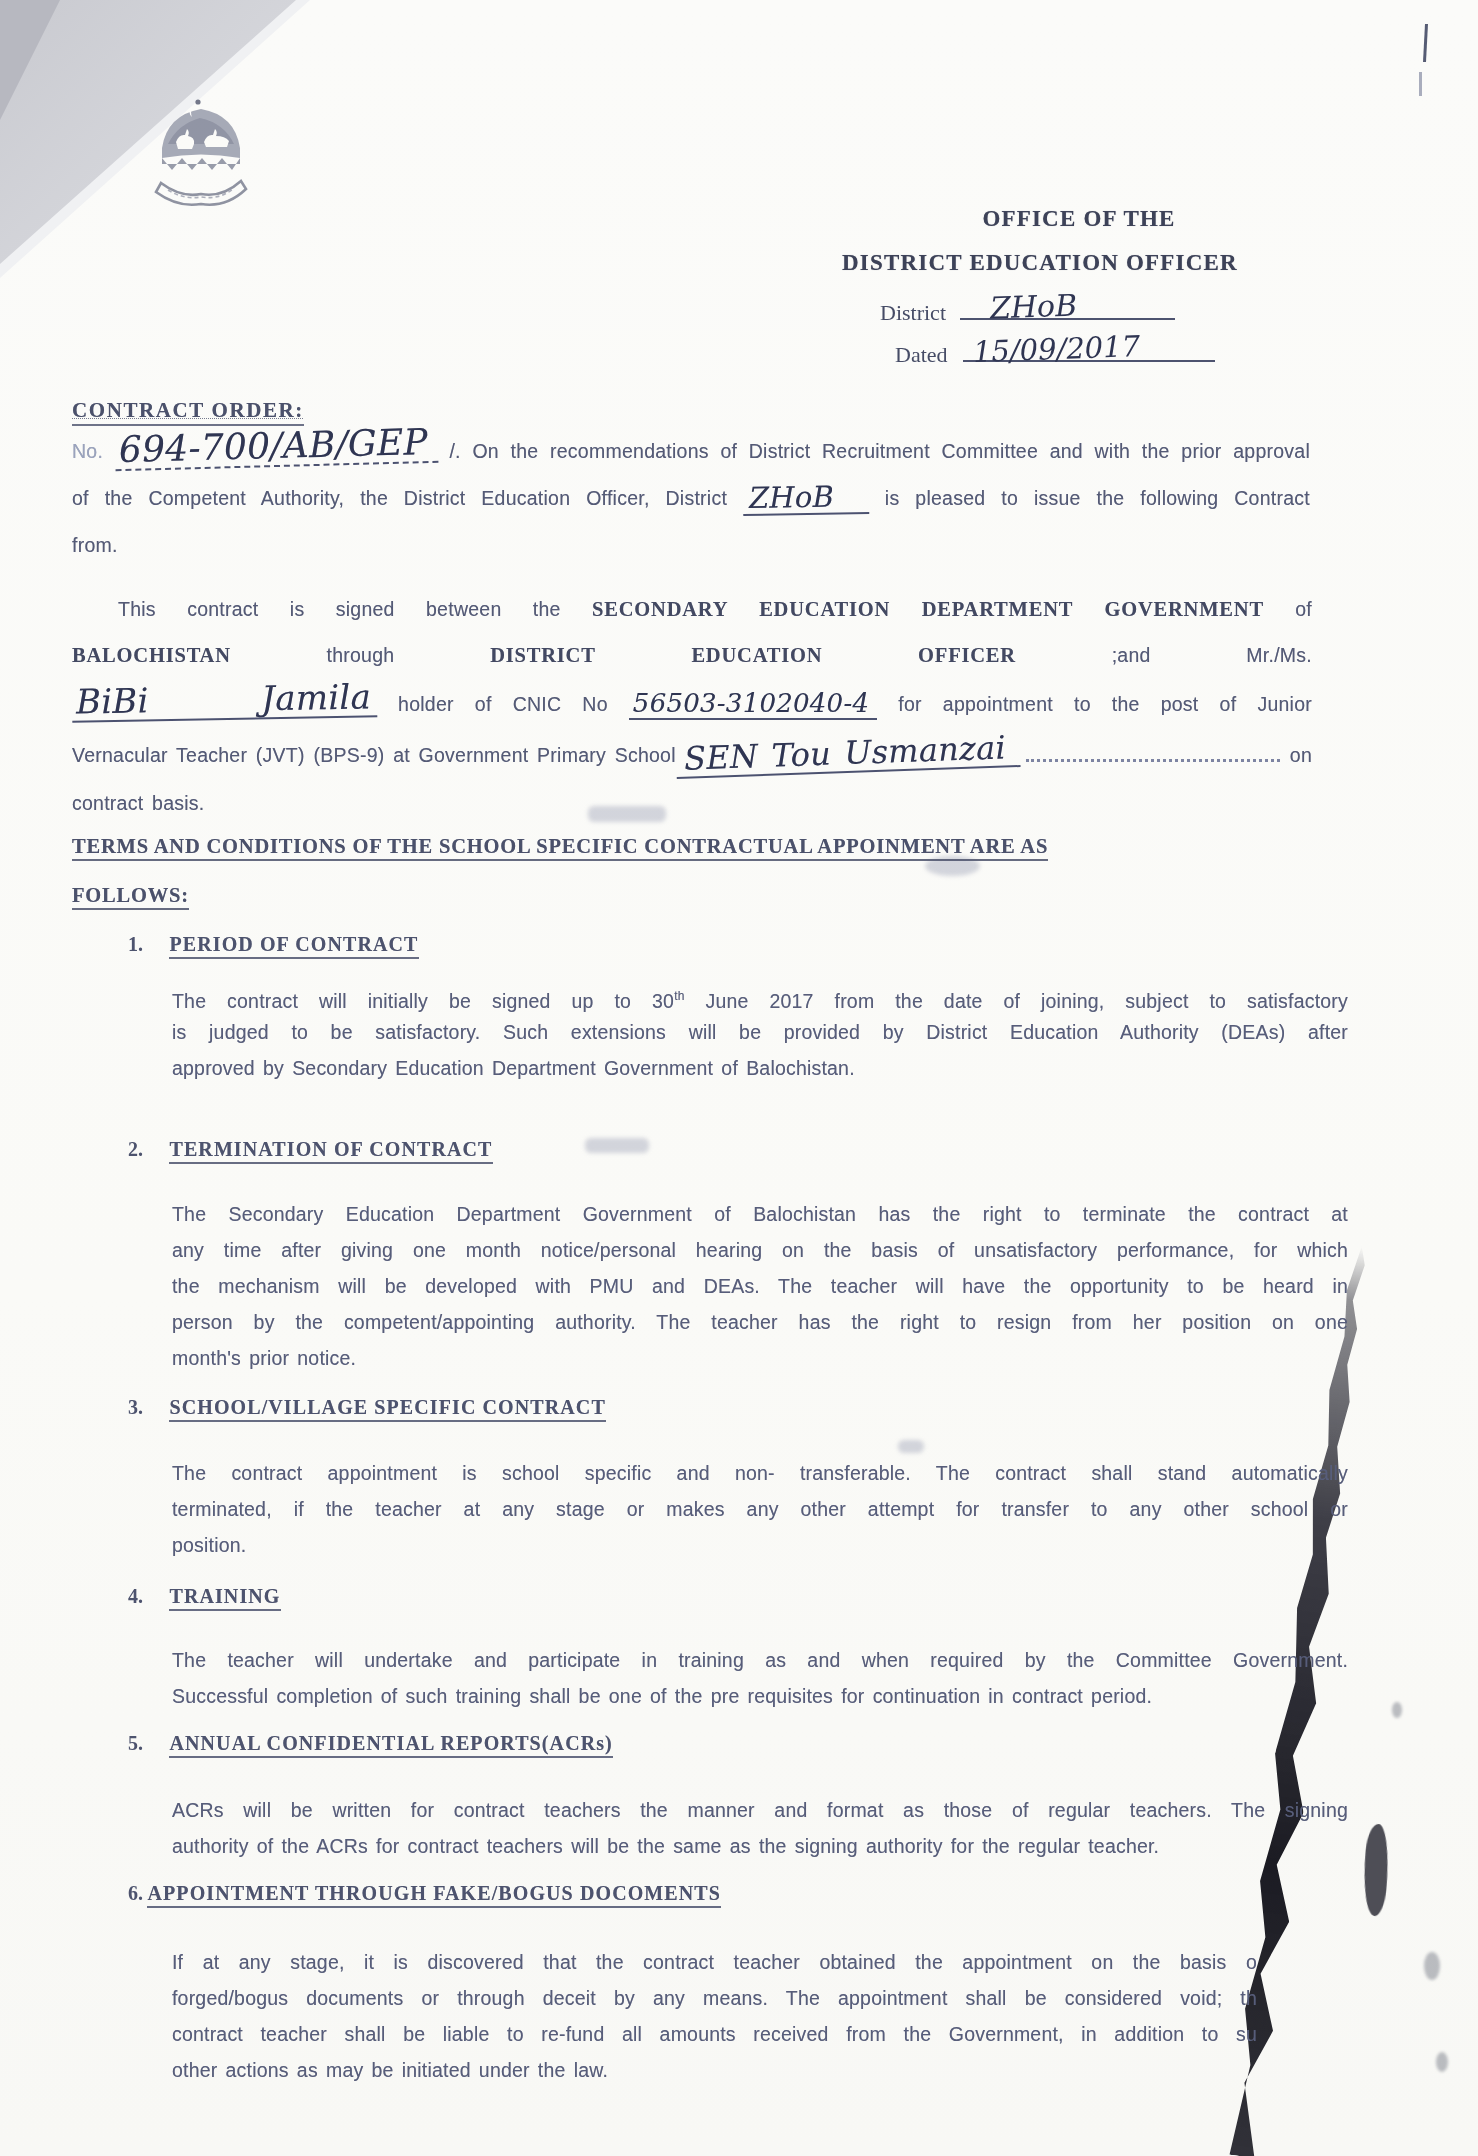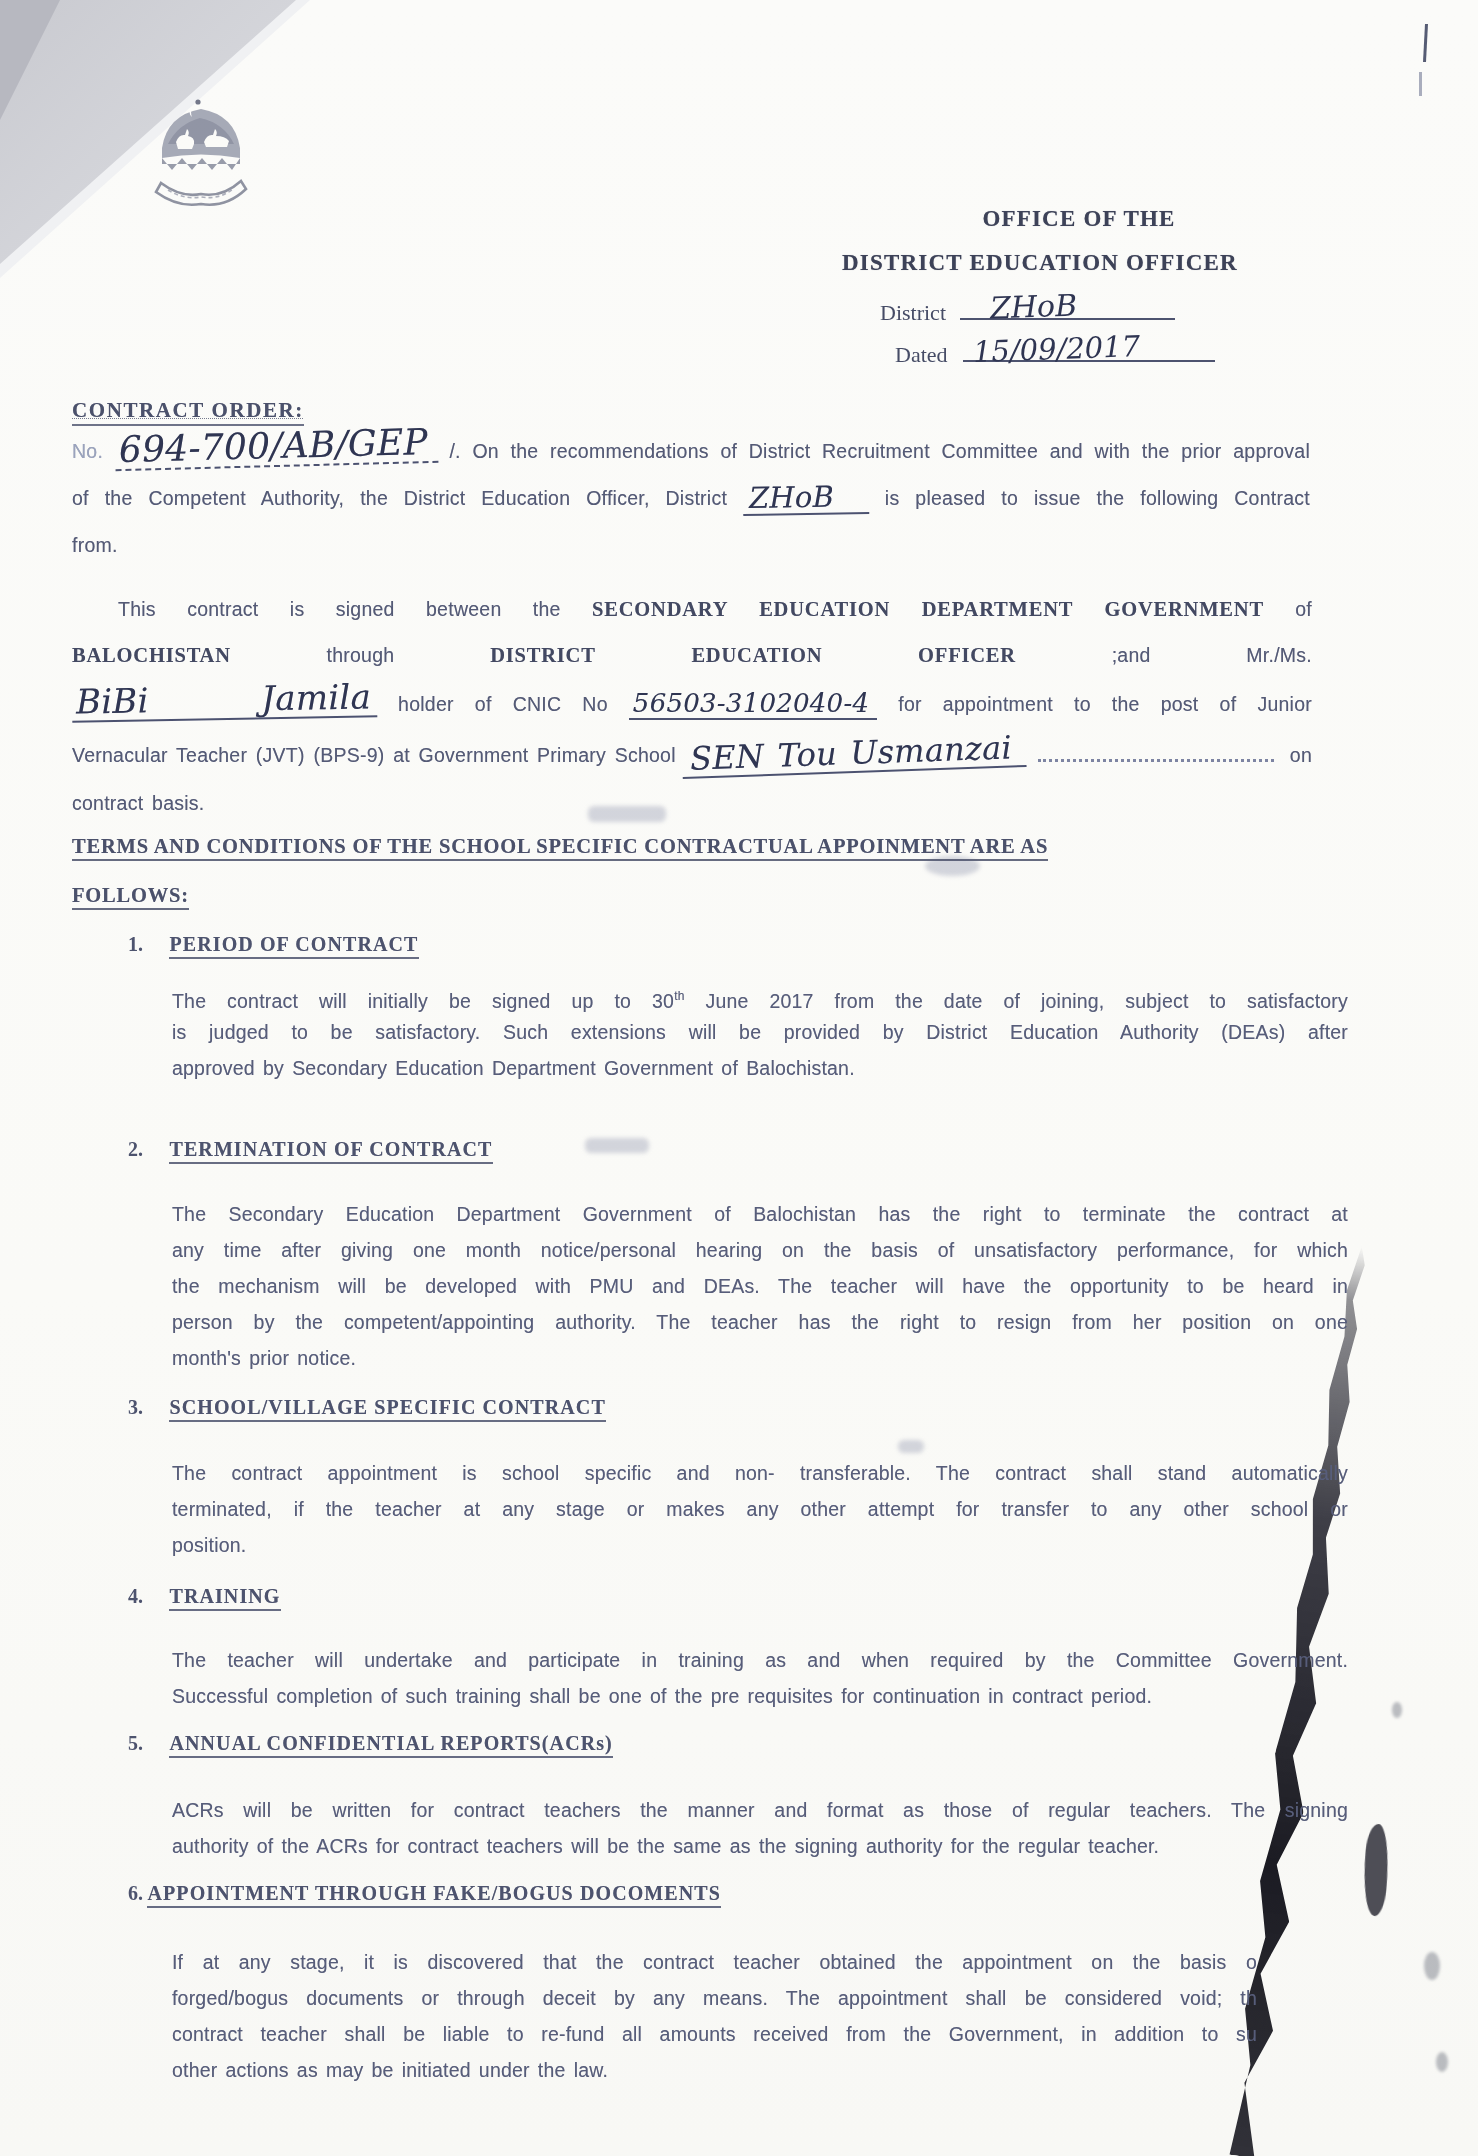--- a/index.html
+++ b/index.html
@@ -170,21 +170,21 @@
     <span class="caps-bold">OFFICER</span>
     <span>;and</span>
     <span>Mr./Ms.</span>
   </div>
   <div class="ln" style="height:52px;line-height:52px;">
     <span class="hw hw-inline hw-name">BiBi Jamila</span>
     <span>holder of CNIC No</span>
     <span class="hw hw-inline hw-cnic">56503-3102040-4</span>
     <span>for appointment to the post of Junior</span>
   </div>
-  <div class="ln-flex" style="height:50px;line-height:50px;gap:6px;">
+  <div class="ln-flex" style="height:50px;line-height:50px;">
     <span>Vernacular Teacher (JVT) (BPS-9) at Government Primary School</span>
     <span class="hw hw-school">SEN Tou Usmanzai</span>
     <span class="dots-fill"></span>
     <span>on</span>
   </div>
   <div class="ln-left">contract basis.</div>
 </div>
 
 <div class="abs heading terms-head">
   <div>

